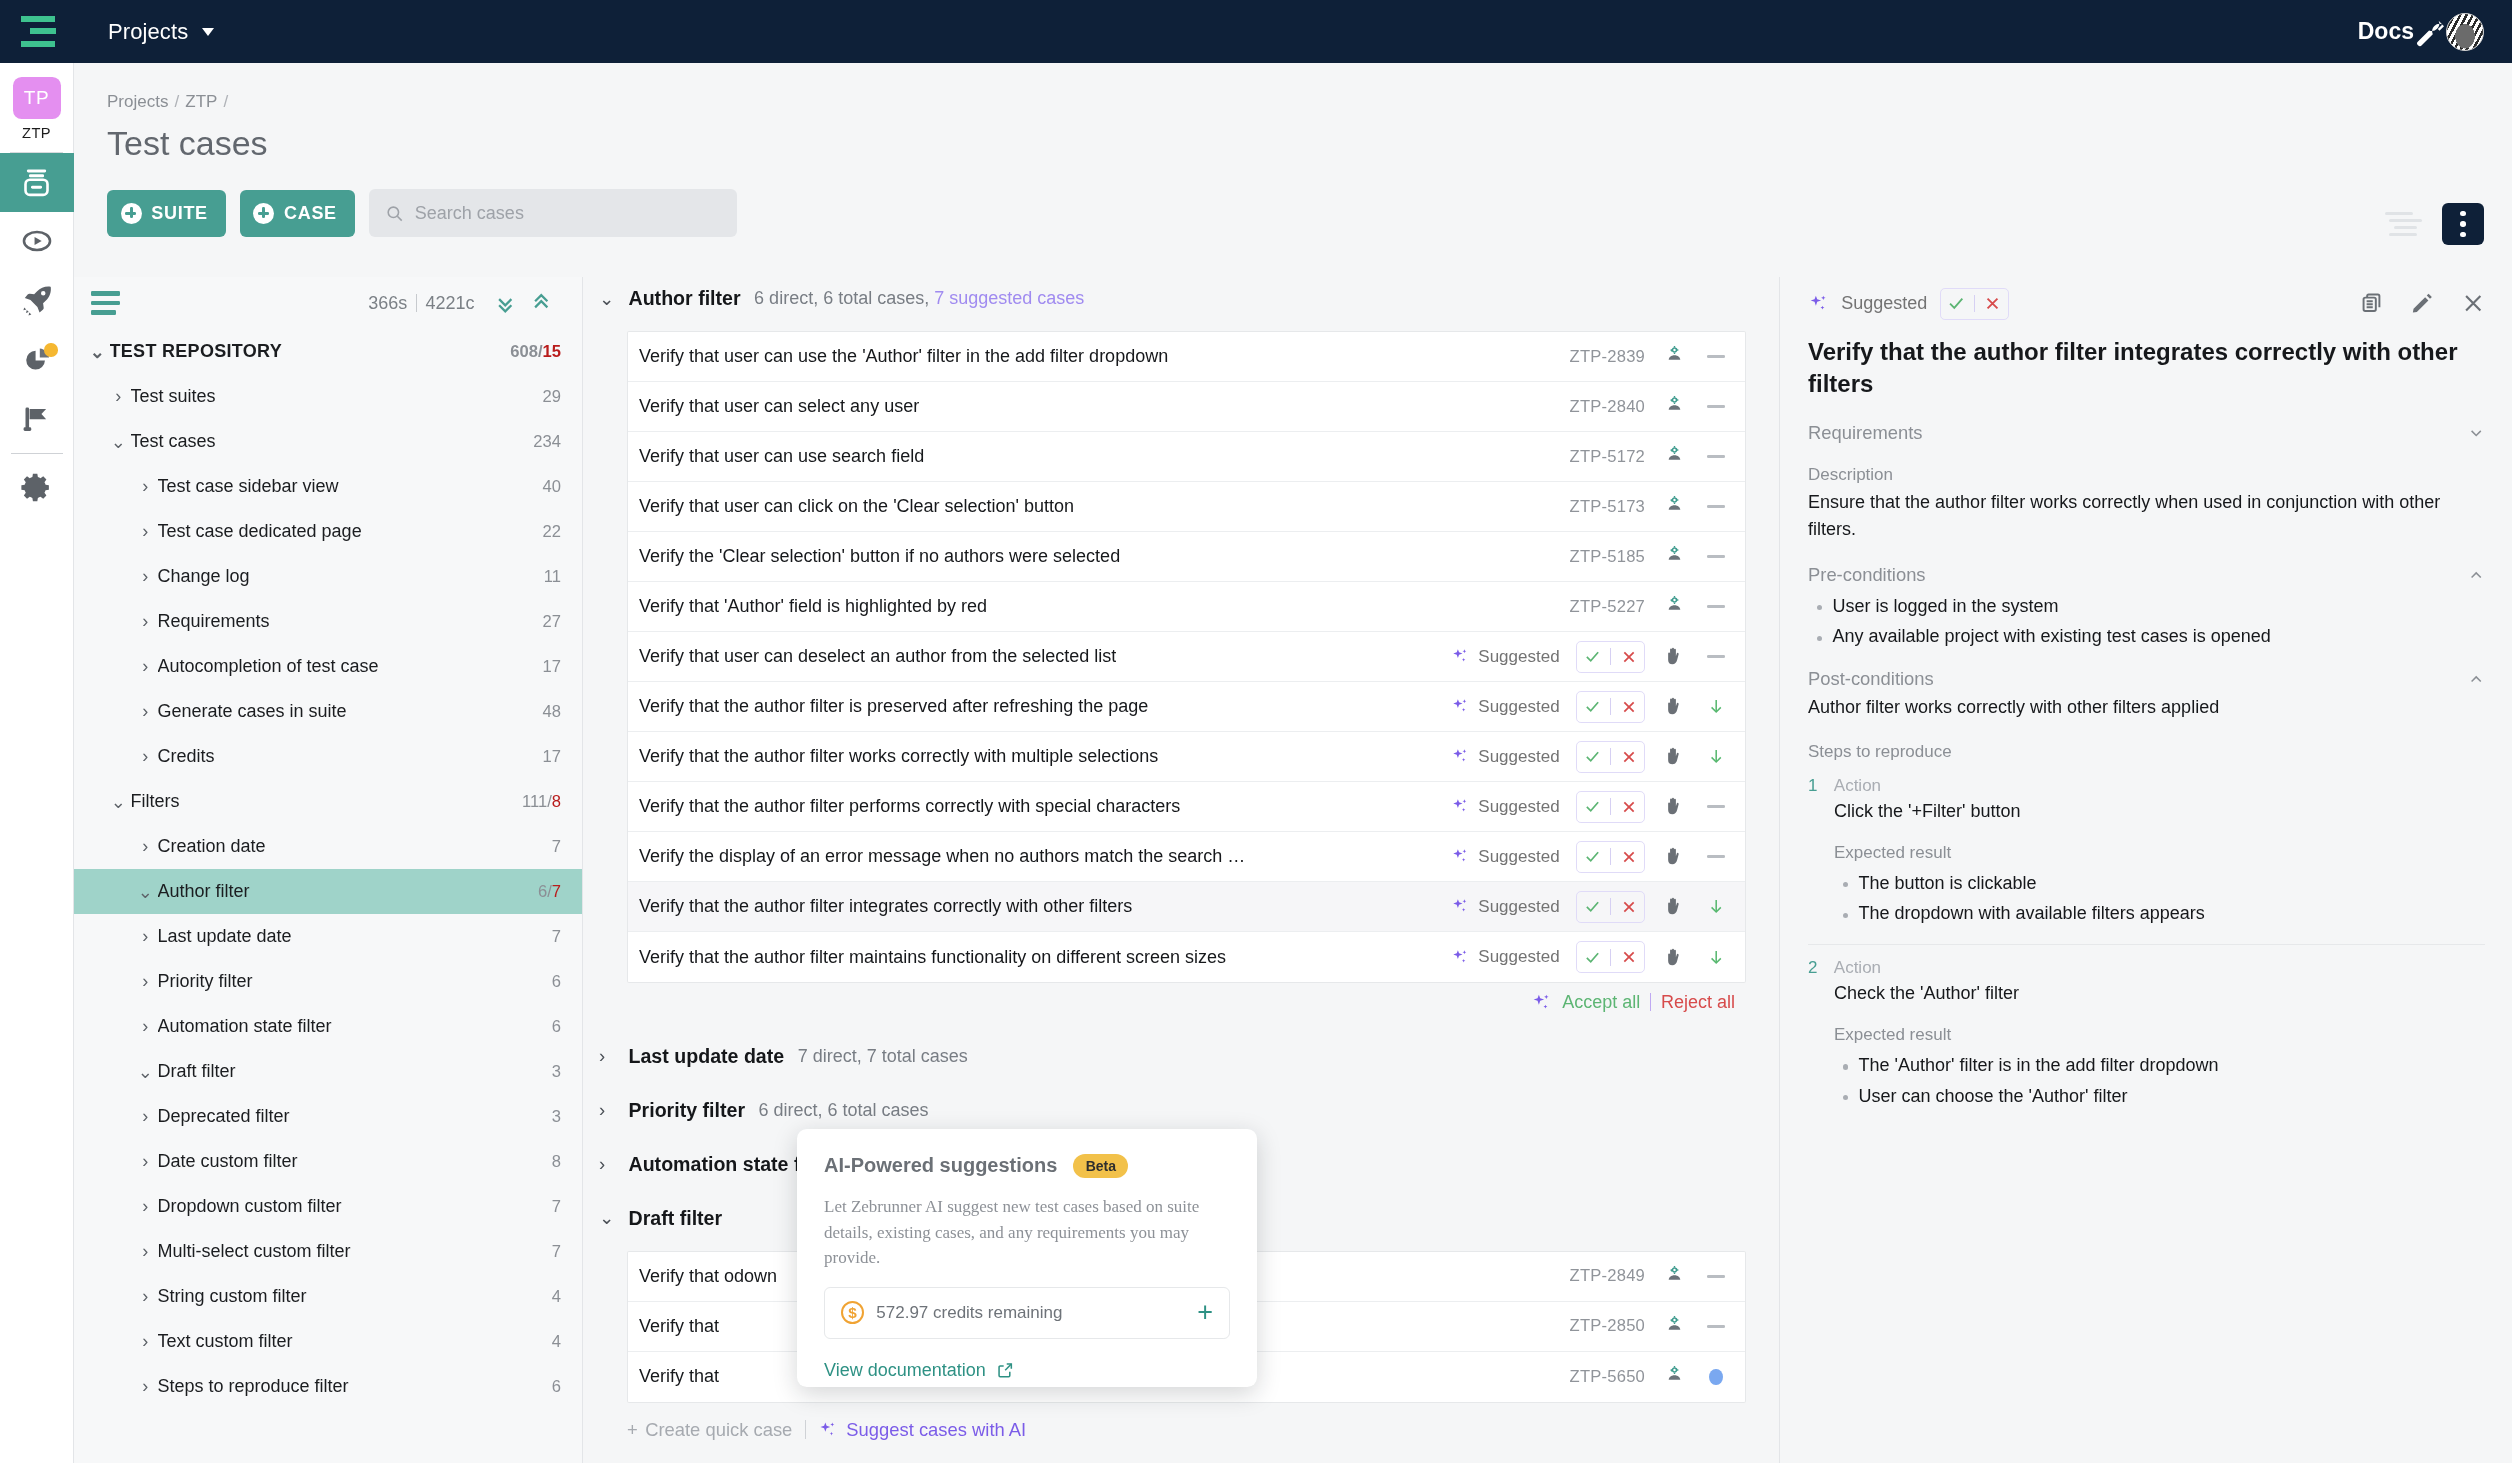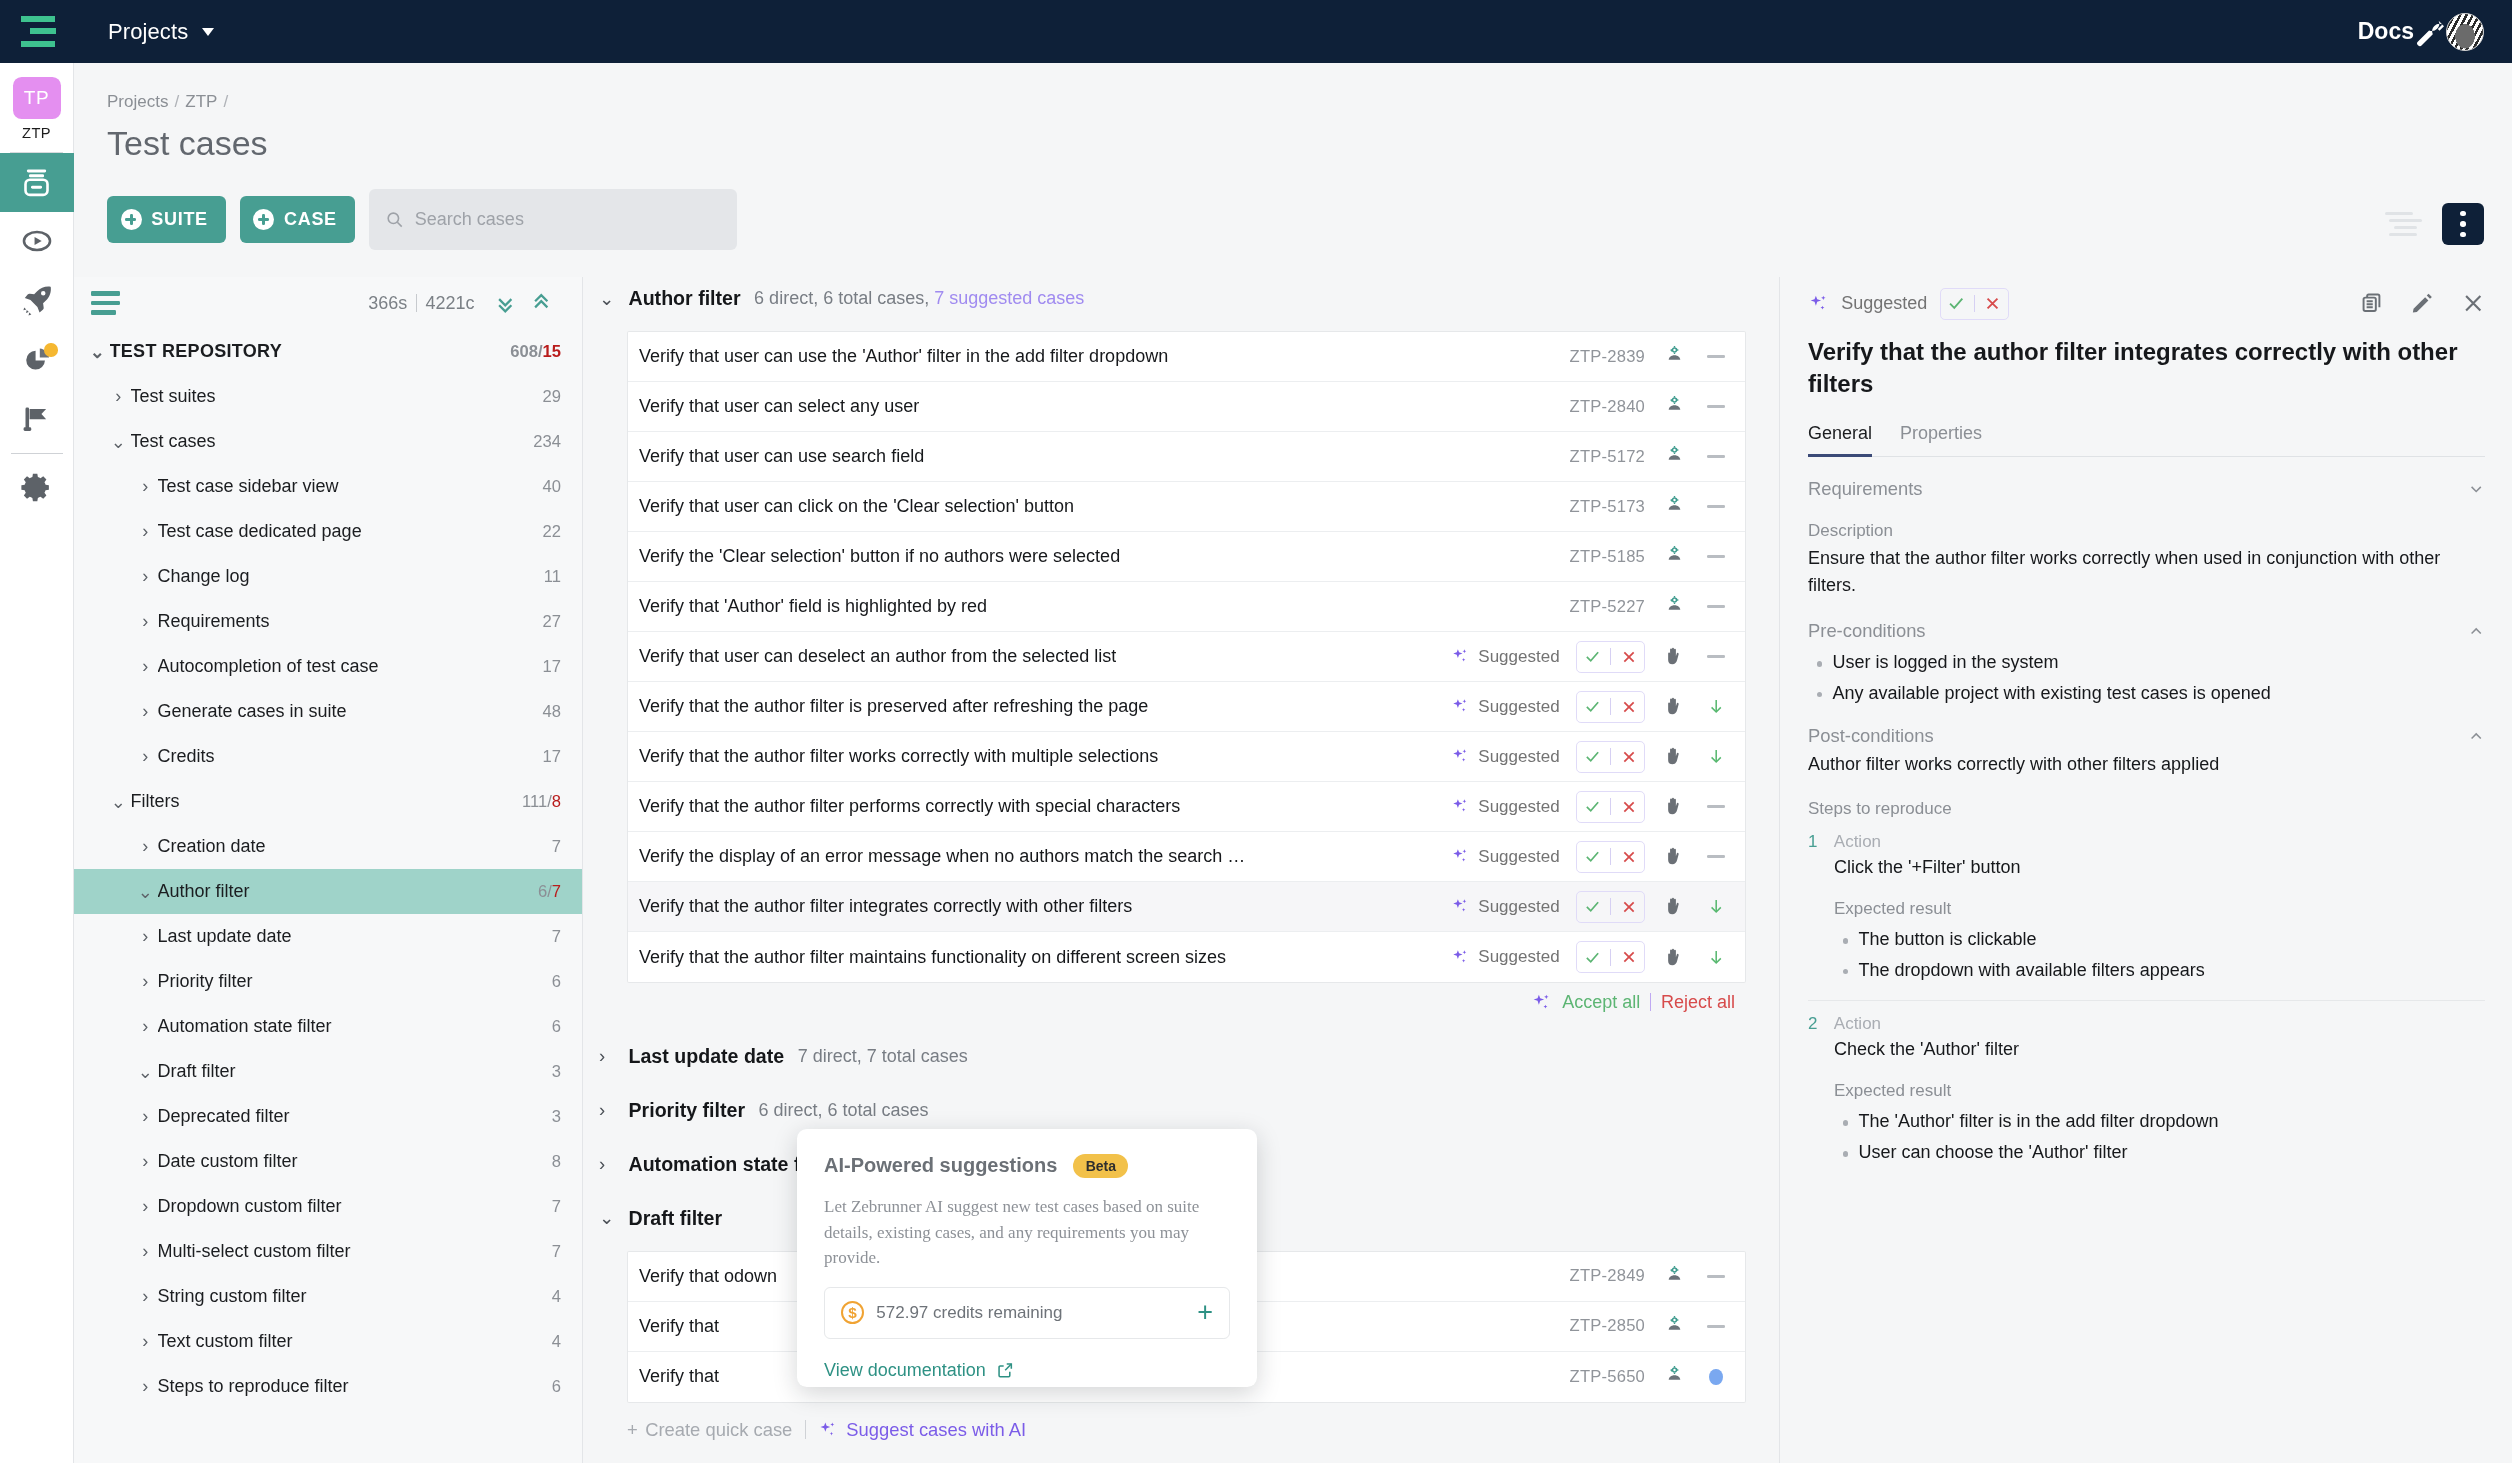--- a/index.html
+++ b/index.html
@@ -102,21 +102,21 @@
   .plus-circ {
     width: 21px; height: 21px; border-radius: 50%; background: #fff;
     position: relative; flex: none;
   }
   .plus-circ::before, .plus-circ::after {
     content:""; position: absolute; background: #479e92; border-radius: 1.2px;
   }
   .plus-circ::before { left: 4.9px; top: 9.2px; width: 11px; height: 3.1px;}
   .plus-circ::after { left: 9px; top: 4.9px; width: 3.1px; height: 11px;}
   .searchbox {
-    width: 368px; height: 61px; background: #e4e6e9; border-radius: 6.1px;
+    width: 368px; height: 48px; background: #e4e6e9; border-radius: 6.1px;
     display: flex; align-items: center; gap: 11px; padding: 0 16px; cursor: text;
   }
   .searchbox input {
     border: none; outline: none; background: transparent; font-size: 18px;
     color: #4a4f55; width: 100%; font-family: inherit;
   }
   .searchbox input::placeholder { color: #9ea2a8; }
   .head-right { position: absolute; right: 29px; top: 140px; display: flex; align-items: center; gap: 24.5px;}
   .lines-icon { width: 33px; height: 24.5px; display:flex; flex-direction:column; gap:4.3px; cursor:pointer;}
   .lines-icon i { display:block; height: 3.7px; background:#e0e3e6; border-radius:1.8px;}
@@ -1075,24 +1075,20 @@
       <span>
         <svg width="24.5" height="24.5" viewBox="0 0 24 24" fill="none" stroke="#6b7076" stroke-width="2.1">
             <path d="M5 5l14 14M19 5L5 19"></path>
           </svg>
       </span>
     </span>
   </div>
 
   <div class="rp-title">Verify that the author filter integrates correctly with other filters</div>
 
-  <div class="rp-tabs">
-    <span class="rp-tab active">General</span>
-    <span class="rp-tab">Properties</span>
-  </div>
 
   <div class="rp-sec">
     <span>Requirements</span>
     <svg width="18.4" height="18.4" viewBox="0 0 24 24" fill="none" stroke="#8b8f95" stroke-width="2">
         <path d="M6 9l6 6 6-6"></path>
       </svg>
   </div>
 
   <div class="rp-lbl">Description</div>
   <div class="rp-txt">Ensure that the author filter works correctly when used in conjunction with other filters.</div>

